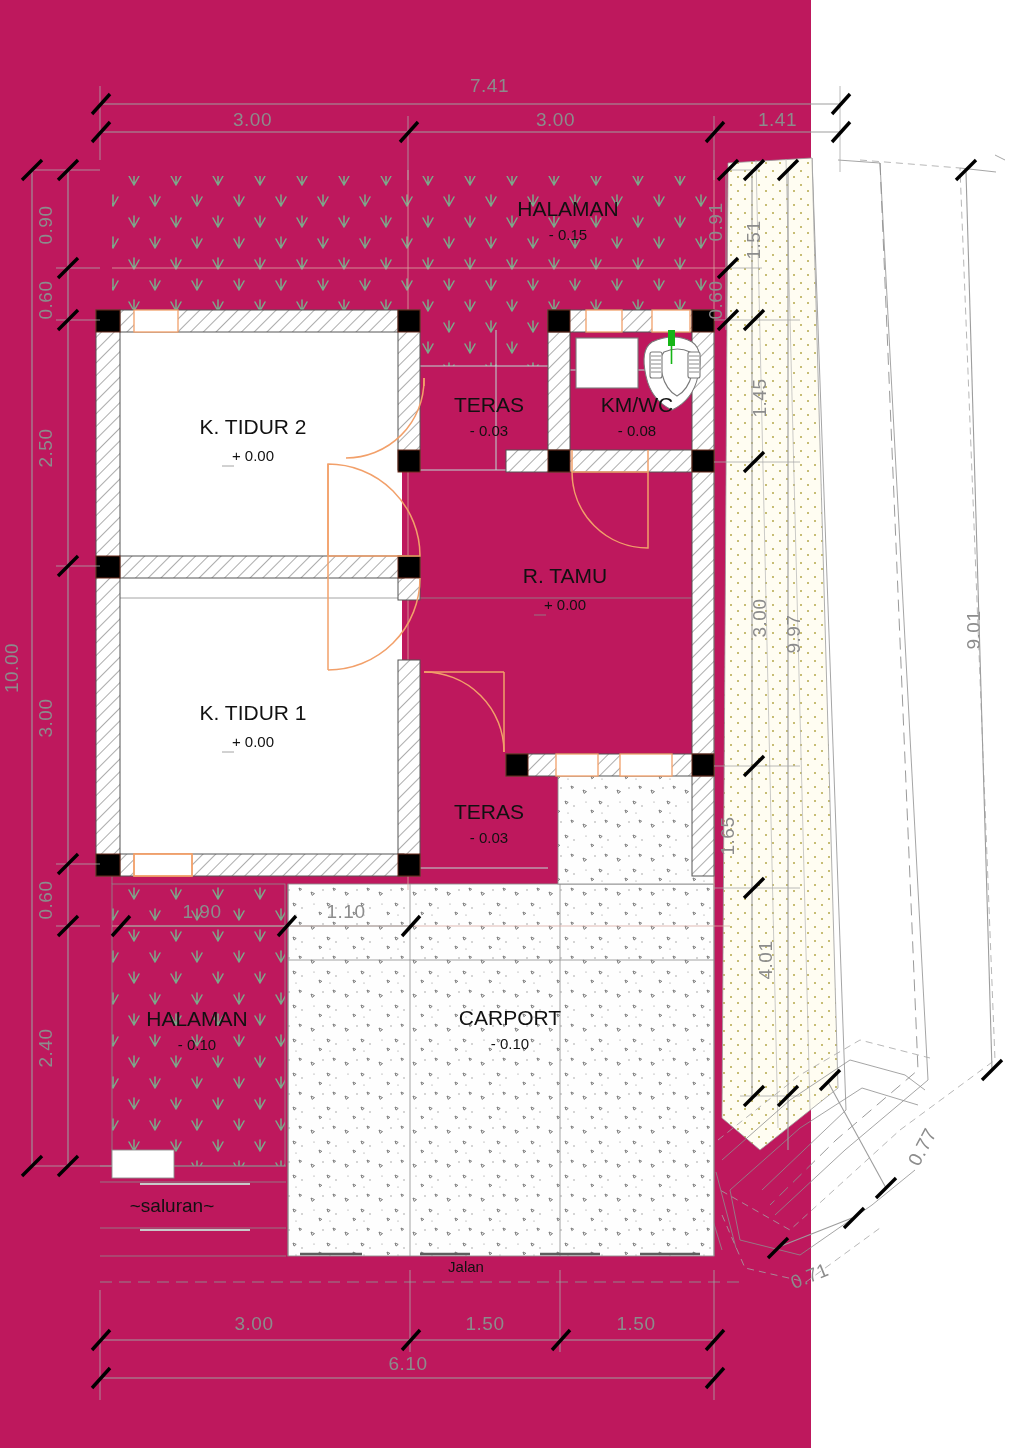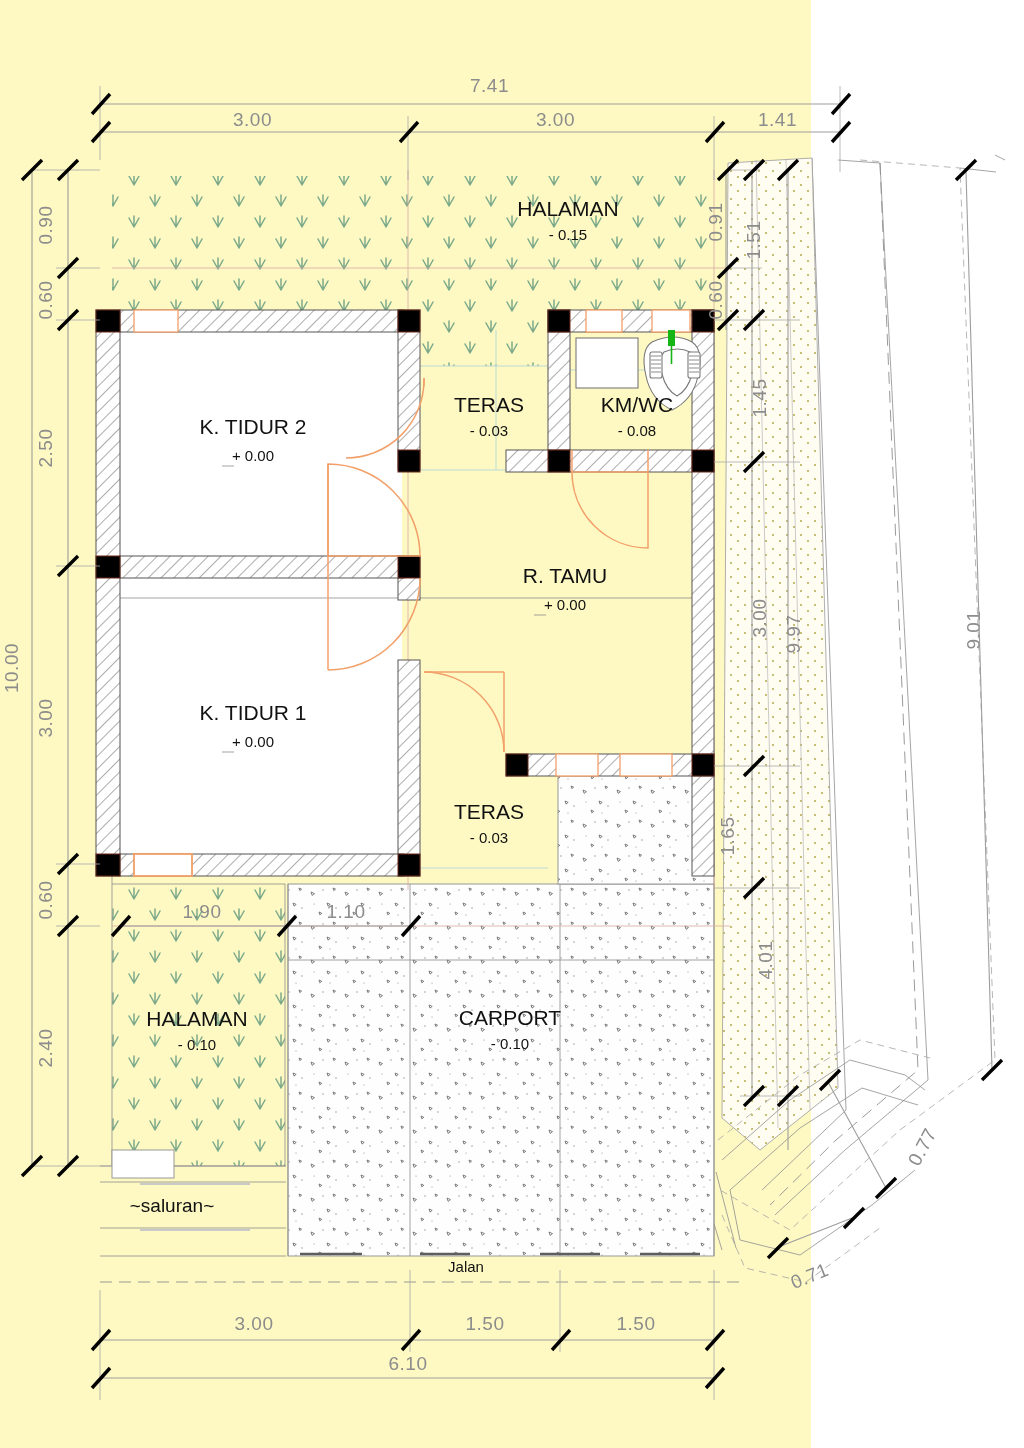--- a/index.html
+++ b/index.html
@@ -1,18 +1,18 @@
 <!DOCTYPE html>
 <html><head>
 <meta charset="utf-8">
 <title>Denah Rumah</title>
 <style>
   html,body{margin:0;padding:0;background:#ffffff;}
   body{width:1024px;height:1448px;font-family:"Liberation Sans",sans-serif;overflow:hidden;}
-  #stage{position:relative;width:811px;height:1448px;background:#fef9c3;}
+  #stage{position:relative;width:811px;height:1448px;background:#be185d;}
   svg{position:absolute;left:0;top:0;}
   .dimtxt{font-family:"Liberation Sans",sans-serif;font-size:19px;fill:#8c8c8c;letter-spacing:0.5px;}
   .roomname{font-family:"Liberation Sans",sans-serif;font-size:21px;fill:#111;text-anchor:middle;}
   .roomlvl{font-family:"Liberation Sans",sans-serif;font-size:15px;fill:#111;text-anchor:middle;}
   .note{font-family:"Liberation Sans",sans-serif;font-size:19px;fill:#111;text-anchor:middle;}
   .note-sm{font-family:"Liberation Sans",sans-serif;font-size:15px;fill:#111;text-anchor:middle;}
   .dimline{stroke:#9d9d9d;stroke-width:1.1;fill:none;}
   .extline{stroke:#a8a8a8;stroke-width:0.8;fill:none;}
   .tick{stroke:#000;stroke-width:3.4;stroke-linecap:butt;}
   .wall-out{stroke:#555;stroke-width:1.0;fill:url(#wallhatch);}

